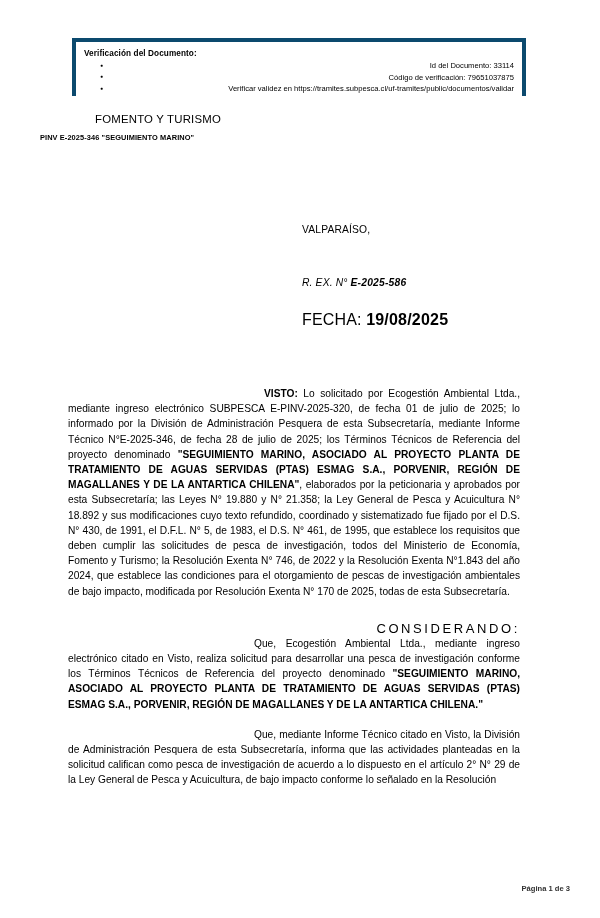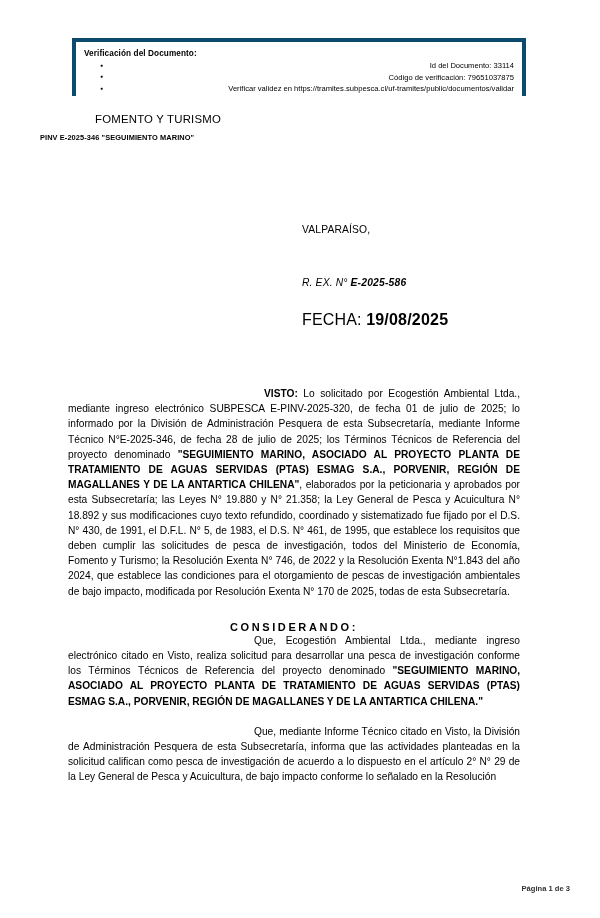--- a/index.html
+++ b/index.html
@@ -142,23 +142,23 @@
     content: "";
     display: inline-block;
     width: 196px;
   }
   .indent-short::before {
     content: "";
     display: inline-block;
     width: 186px;
   }
   .heading-considerando {
-    text-align: center;
-    font-size: 11px;
-    font-weight: bold;
+    text-align: right;
+    font-size: 13px;
+    font-weight: normal;
     letter-spacing: 2.6px;
     margin: 22px 0 0 0;
   }
 
   
   .footer {
     position: absolute;
     left: 0;
     right: 0;
     top: 884px;

